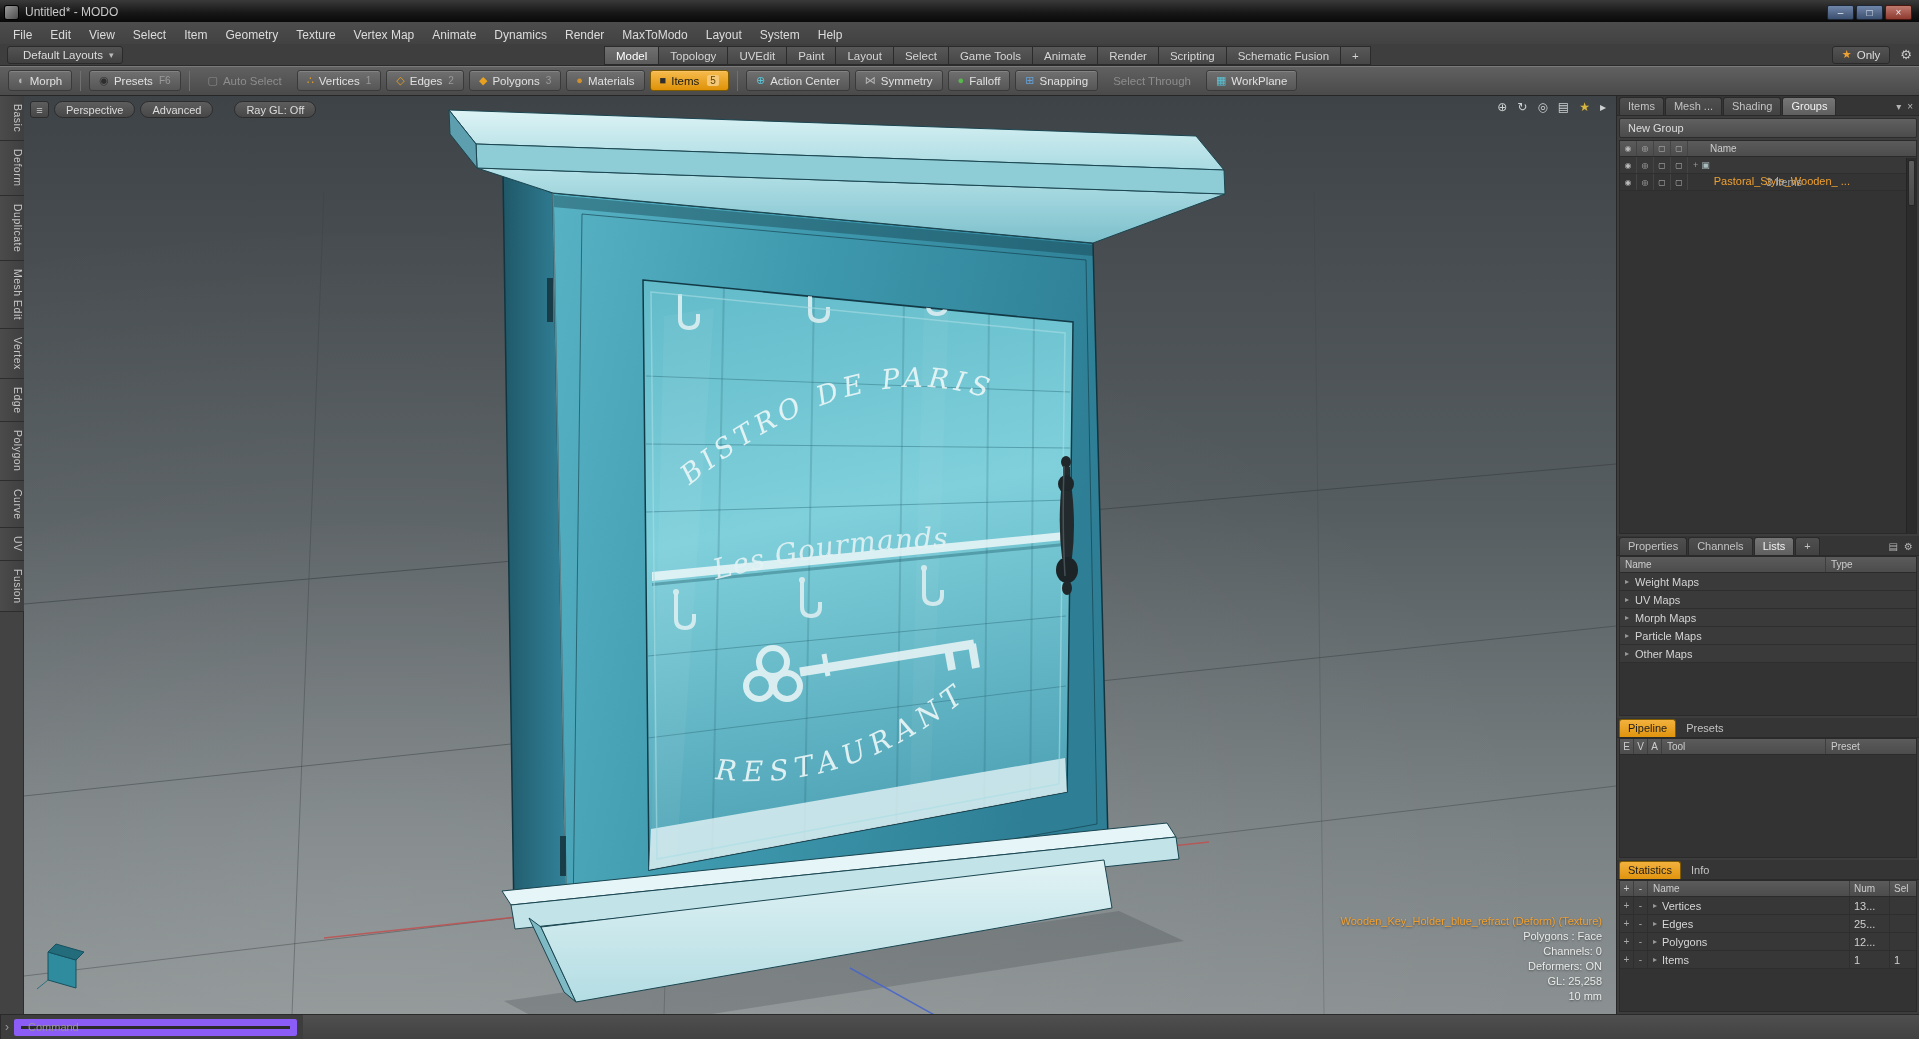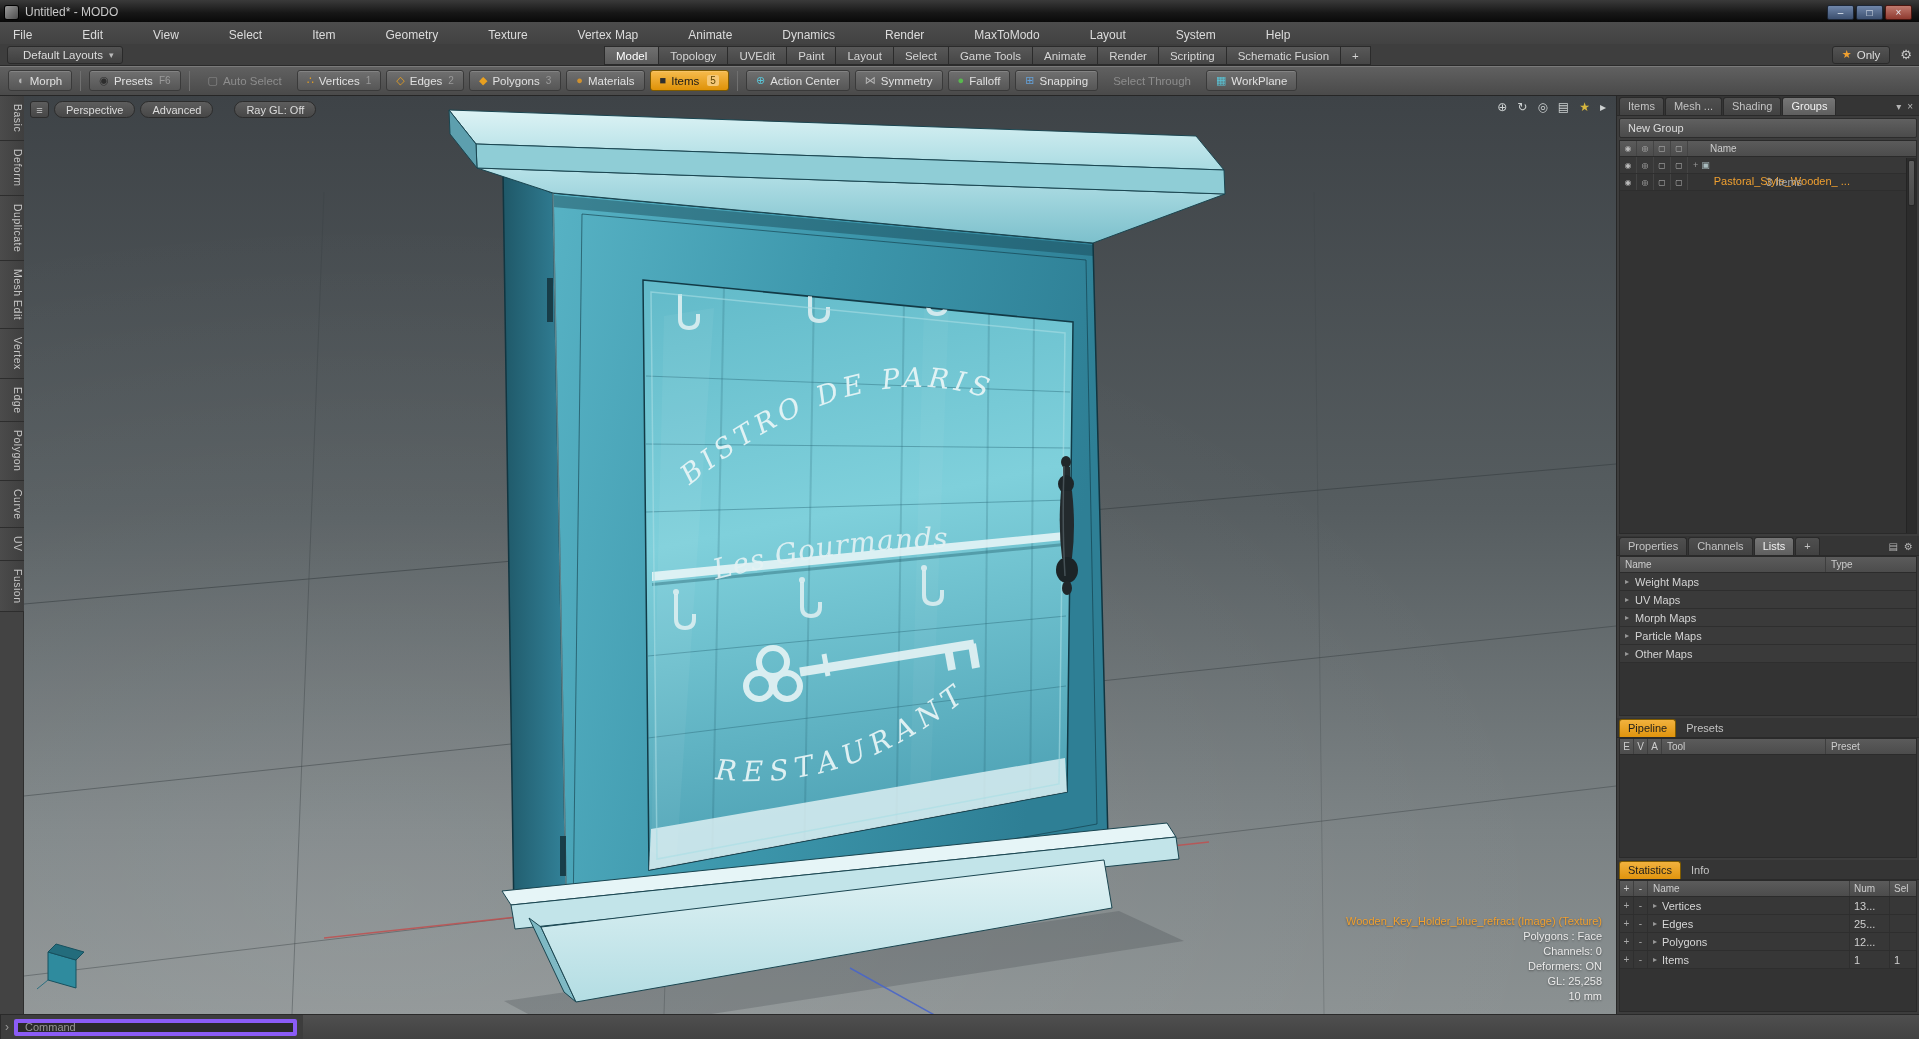--- a/index.html
+++ b/index.html
@@ -7,21 +7,21 @@
 #app{position:absolute;left:0;top:0;width:1919px;height:1039px;background:#3d3d3d;}
 
 
 .titlebar{position:absolute;left:0;top:0;width:100%;height:22px;background:linear-gradient(#3a3a3a,#161616 55%,#070707);border-bottom:1px solid #000;display:flex;align-items:center;padding:12px 5px;color:#c9c9c9;font-size:12px;}
 .app-icon{width:13px;height:13px;border-radius:2px;background:linear-gradient(135deg,#9a9a9a,#4c4c4c);margin-right:7px;box-shadow:0 0 0 1px #000;display:inline-block;}
 .win-controls{margin-left:auto;display:flex;gap:2px;padding-right:2px;}
 .win-btn{width:27px;height:15px;display:flex;align-items:center;justify-content:center;font-size:10px;color:#e6ecf4;background:linear-gradient(#7086a9,#3c5070);border:1px solid #1c2636;border-radius:2px;}
 .win-btn.close{background:linear-gradient(#c07a6e,#8f3a30);border-color:#4a1610;}
 
 
-.menubar{position:absolute;left:0;top:22px;width:100%;height:22px;background:linear-gradient(#4d4d4d,#404040);border-bottom:1px solid #2a2a2a;display:flex;align-items:center;padding:13px 4px;gap:32px;}
+.menubar{position:absolute;left:0;top:22px;width:100%;height:22px;background:linear-gradient(#4d4d4d,#404040);border-bottom:1px solid #2a2a2a;display:flex;align-items:center;padding:13px 4px;}
 .menu-item{padding:2px 9px;color:#dcdcdc;font-size:12px;white-space:nowrap;}
 
 
 .layoutbar{position:absolute;left:0;top:44px;width:100%;height:22px;background:#3e3e3e;border-bottom:1px solid #2b2b2b;display:flex;align-items:center;padding:0 7px;font-size:11.5px;}
 .layouts-btn{display:flex;align-items:center;gap:6px;background:linear-gradient(#535353,#404040);border:1px solid #2a2a2a;border-radius:3px;color:#ddd;padding:0 9px;height:18px;}
 .layouts-btn .dd{font-size:9px;color:#bbb;}
 .layout-tabs{position:absolute;left:604px;top:2px;display:flex;height:19px;}
 .ltab{padding:0 11px;background:linear-gradient(#585858,#464646);border:1px solid #2b2b2b;border-right:none;color:#d5d5d5;display:flex;align-items:center;white-space:nowrap;}
 .ltab:last-child{border-right:1px solid #2b2b2b;}
 .ltab.active{background:linear-gradient(#707070,#5b5b5b);color:#fff;}
@@ -91,21 +91,21 @@
 .sr-cell{height:100%;display:flex;align-items:center;justify-content:center;border-right:1px solid #2f2f2f;color:#a8a8a8;font-size:10px;flex:none;}
 .sr-name{flex:1;justify-content:flex-start;gap:5px;padding-left:5px;color:#d6d6d6;font-size:11px;}
 .sr-num{width:40px;justify-content:flex-start;padding-left:4px;color:#cfcfcf;font-size:11px;}
 .sr-sel{width:26px;justify-content:flex-start;padding-left:4px;border-right:none;color:#cfcfcf;font-size:11px;}
 
 
 .statusbar{position:absolute;left:0;bottom:0;width:100%;height:25px;background:linear-gradient(#4f4f4f,#424242);border-top:1px solid #2a2a2a;display:flex;align-items:stretch;}
 .status-left{flex:1;display:flex;align-items:center;padding:0 10px;font-size:11px;color:#d0d0d0;white-space:pre;}
 .command-area{width:303px;display:flex;align-items:center;gap:5px;padding:0 6px 0 4px;background:#3d3d3d;border-left:1px solid #2a2a2a;}
 .command-collapse{color:#9a9a9a;font-size:12px;}
-.command-box{flex:1;height:17px;background:#2a2a2a;border:4px solid #8b5cf6;border-radius:2px;color:#969696;font-size:11px;display:flex;align-items:center;padding:0 7px;}
+.command-box{flex:1;height:17px;background:#2a2a2a;border:7px solid #8b5cf6;border-radius:2px;color:#969696;font-size:11px;display:flex;align-items:center;padding:0 7px;}
 </style>
 </head>
 <body>
 
 <div id="app">
 
   <div class="titlebar">
     <span class="app-icon"></span>
     <span class="title-text">Untitled* - MODO</span>
     <div class="win-controls">
@@ -414,21 +414,21 @@
     <div class="vp-nav">
       <span>⊕</span>
       <span>↻</span>
       <span>◎</span>
       <span>▤</span>
       <span class="gold">★</span>
       <span>▸</span>
     </div>
 
     <div class="vp-info">
-      <div class="tex">Wooden_Key_Holder_blue_refract (Image) (Texture)</div>
+      <div class="tex">Wooden_Key_Holder_blue_refract (Deform) (Texture)</div>
       <div>Polygons : Face</div>
       <div>Channels: 0</div>
       <div>Deformers: ON</div>
       <div>GL: 25,258</div>
       <div>10 mm</div>
     </div>
   </div>
 
   <div class="right-panel">
 

